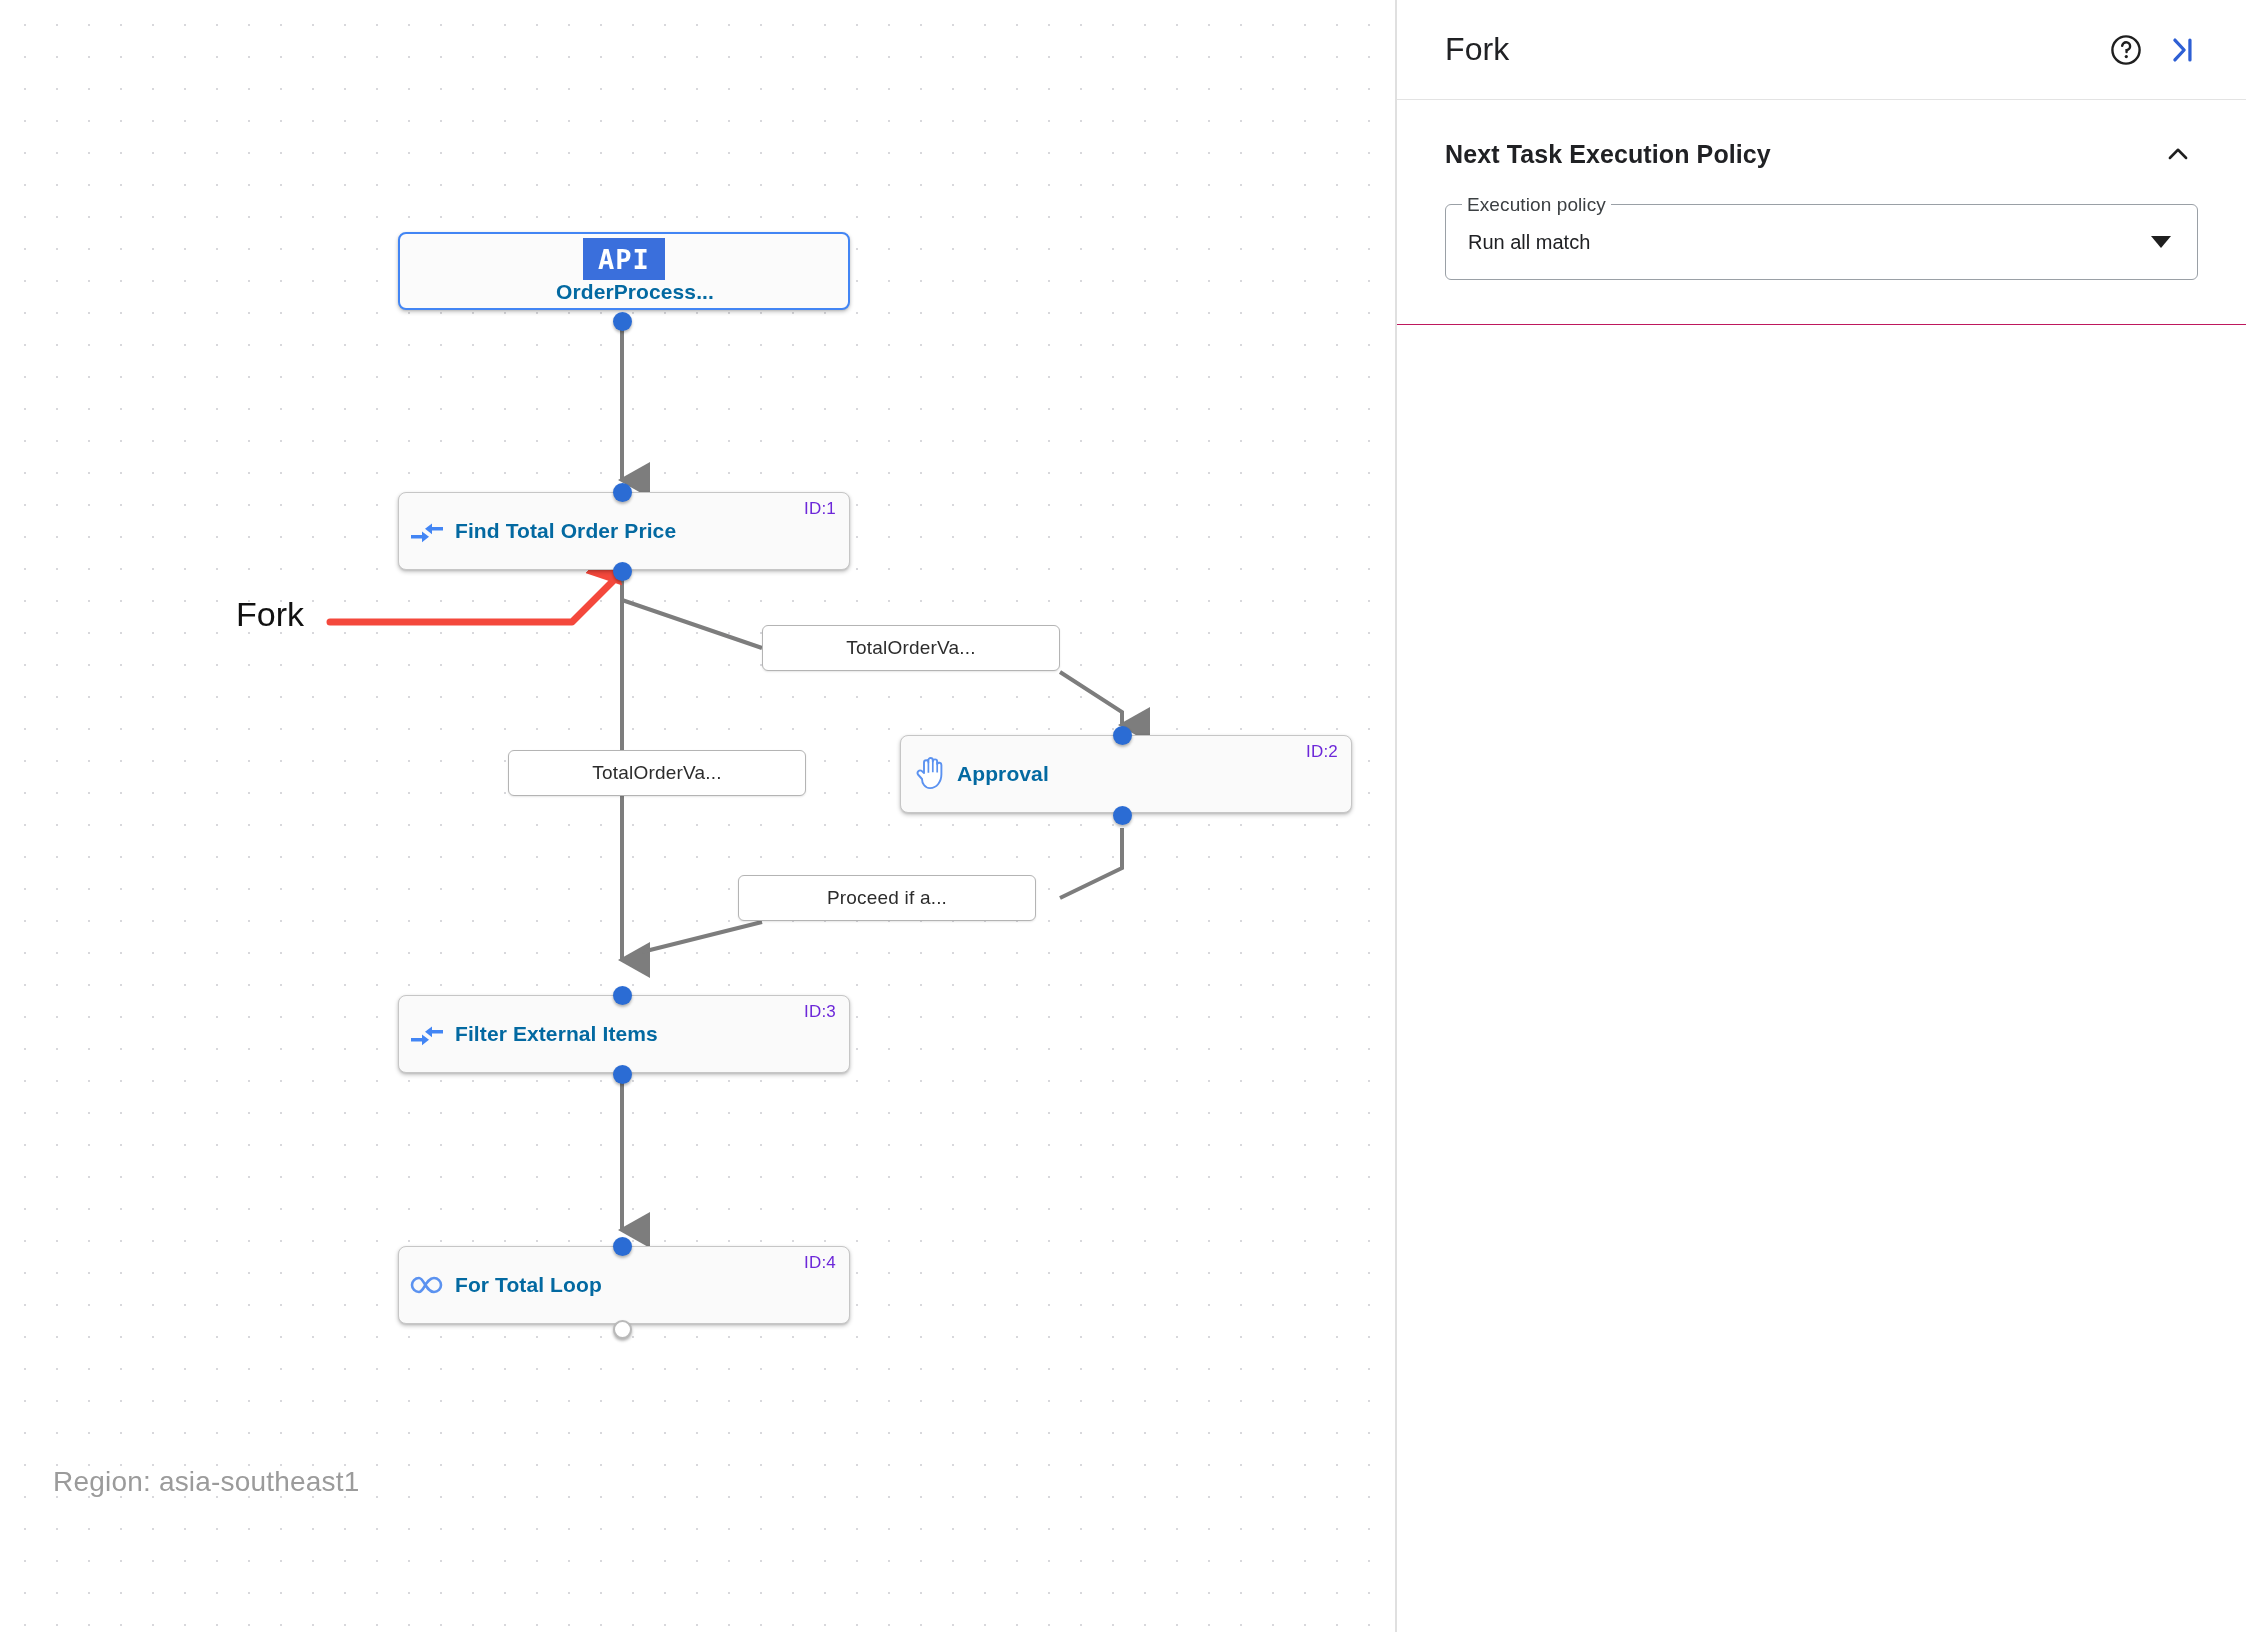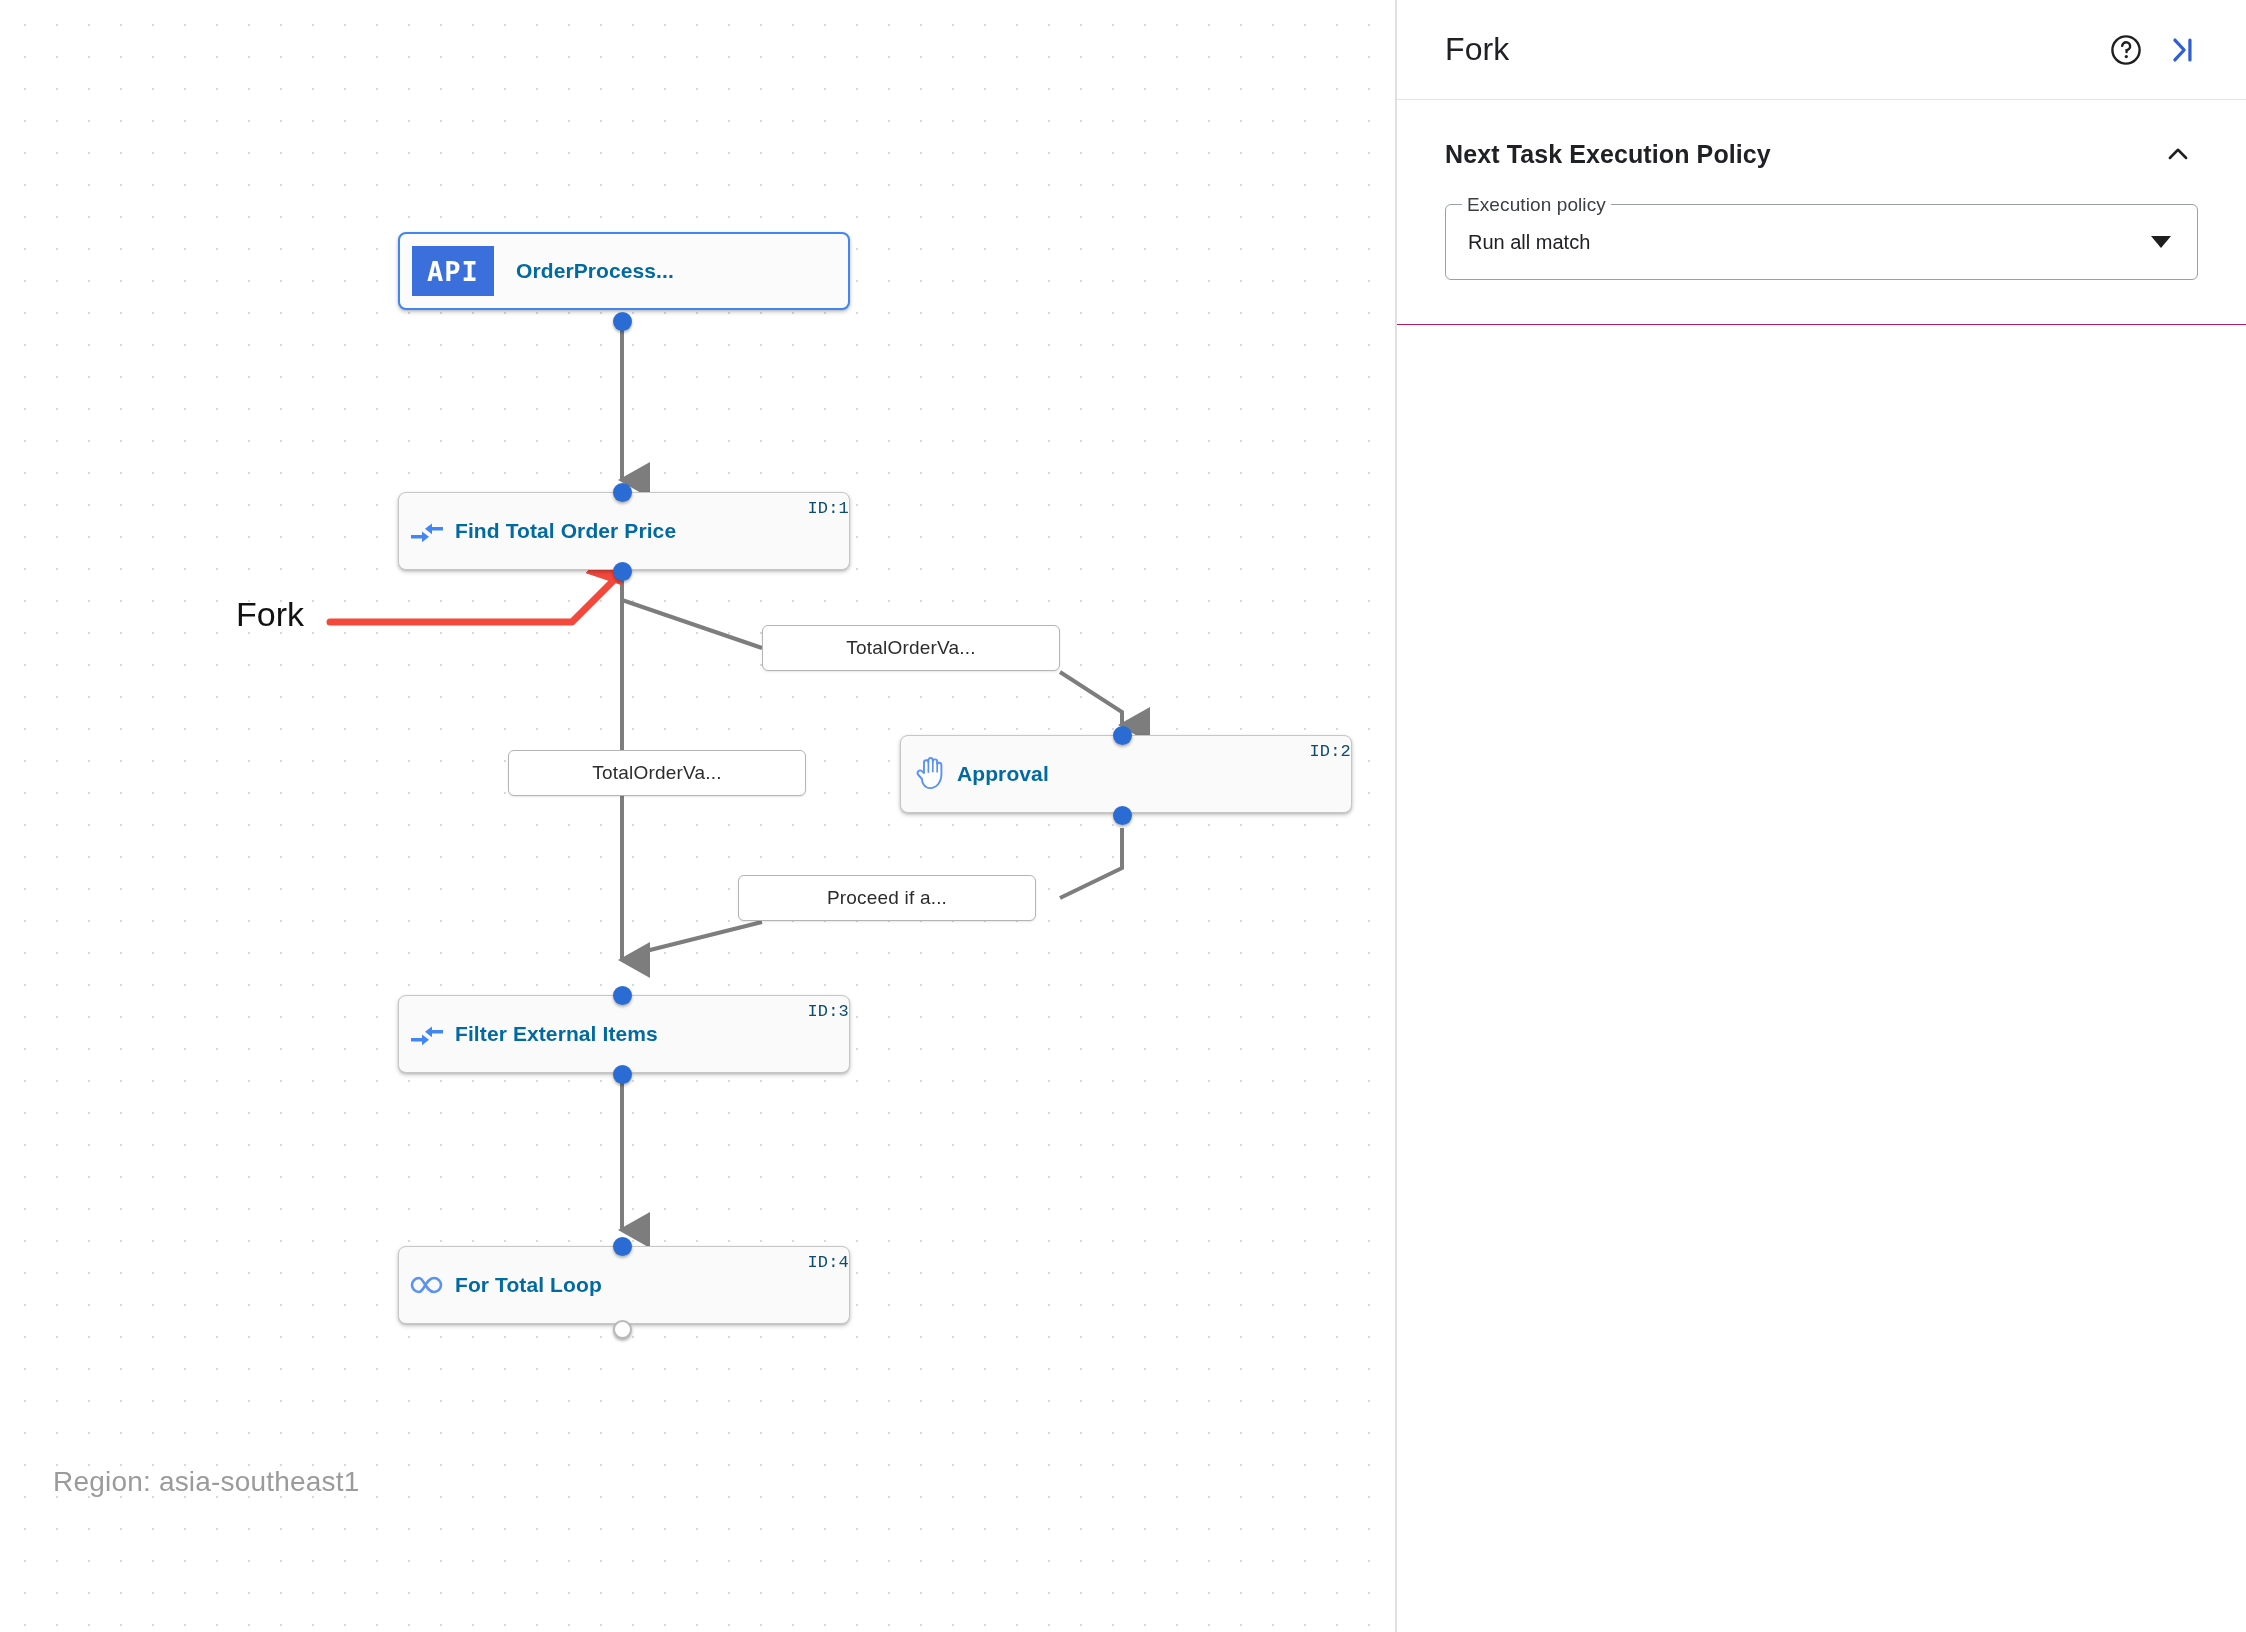--- a/index.html
+++ b/index.html
@@ -48,34 +48,34 @@
   }
   .node .node-title {
     font-size: 21px;
     font-weight: bold;
     color: #0369a1;
     letter-spacing: 0.1px;
     white-space: nowrap;
   }
   .node .node-id {
     position: absolute;
-    top: 6px; right: 0;
+    top: 6px; right: 13px;
     font-size: 17px;
-    color: #0c4a6e;
+    color: #6d28d9;
     font-weight: normal;
     letter-spacing: 0.2px;
-    font-family: Liberation Mono, monospace;
   }
 
   
   .node.api {
     border: 2px solid #4285f4;
     background: #fbfbfb;
-    padding: 12px;
+    padding: 4px;
     overflow: hidden;
+    flex-direction: column;
   }
   .node.api .api-badge {
     width: 82px; min-width: 82px; height: 100%;
     background: #3a6fdc;
     display: flex; align-items: center; justify-content: center;
     color: #ffffff;
     font-family: "DejaVu Sans Mono", monospace;
     font-size: 27px;
     font-weight: bold;
     letter-spacing: 1px;

